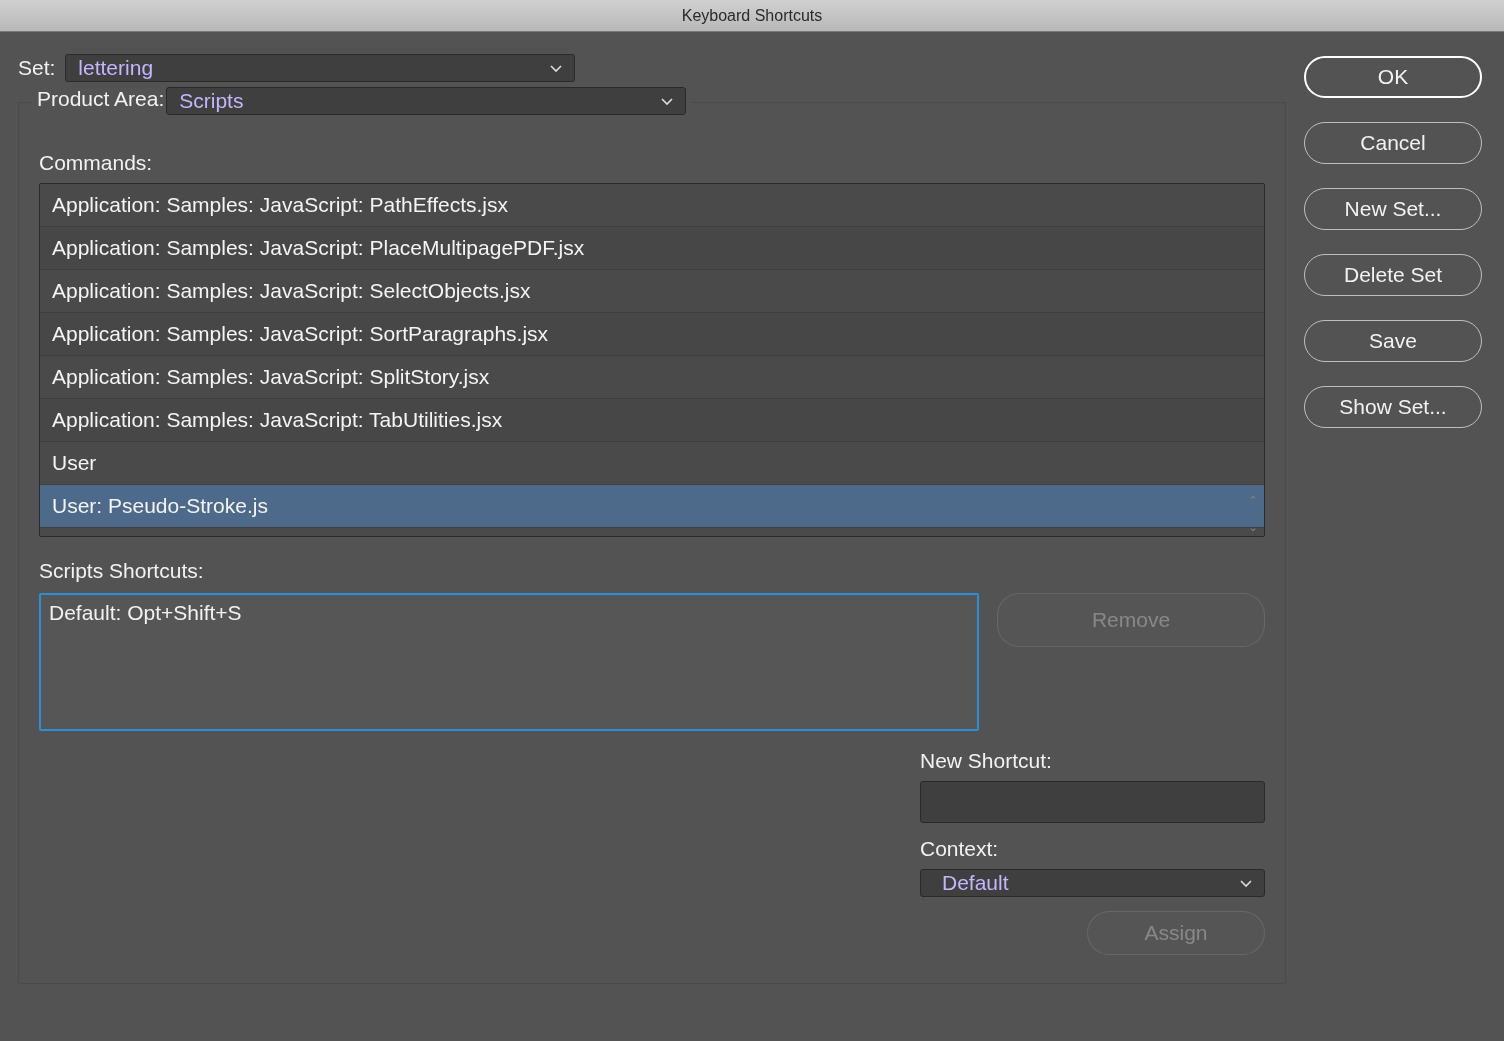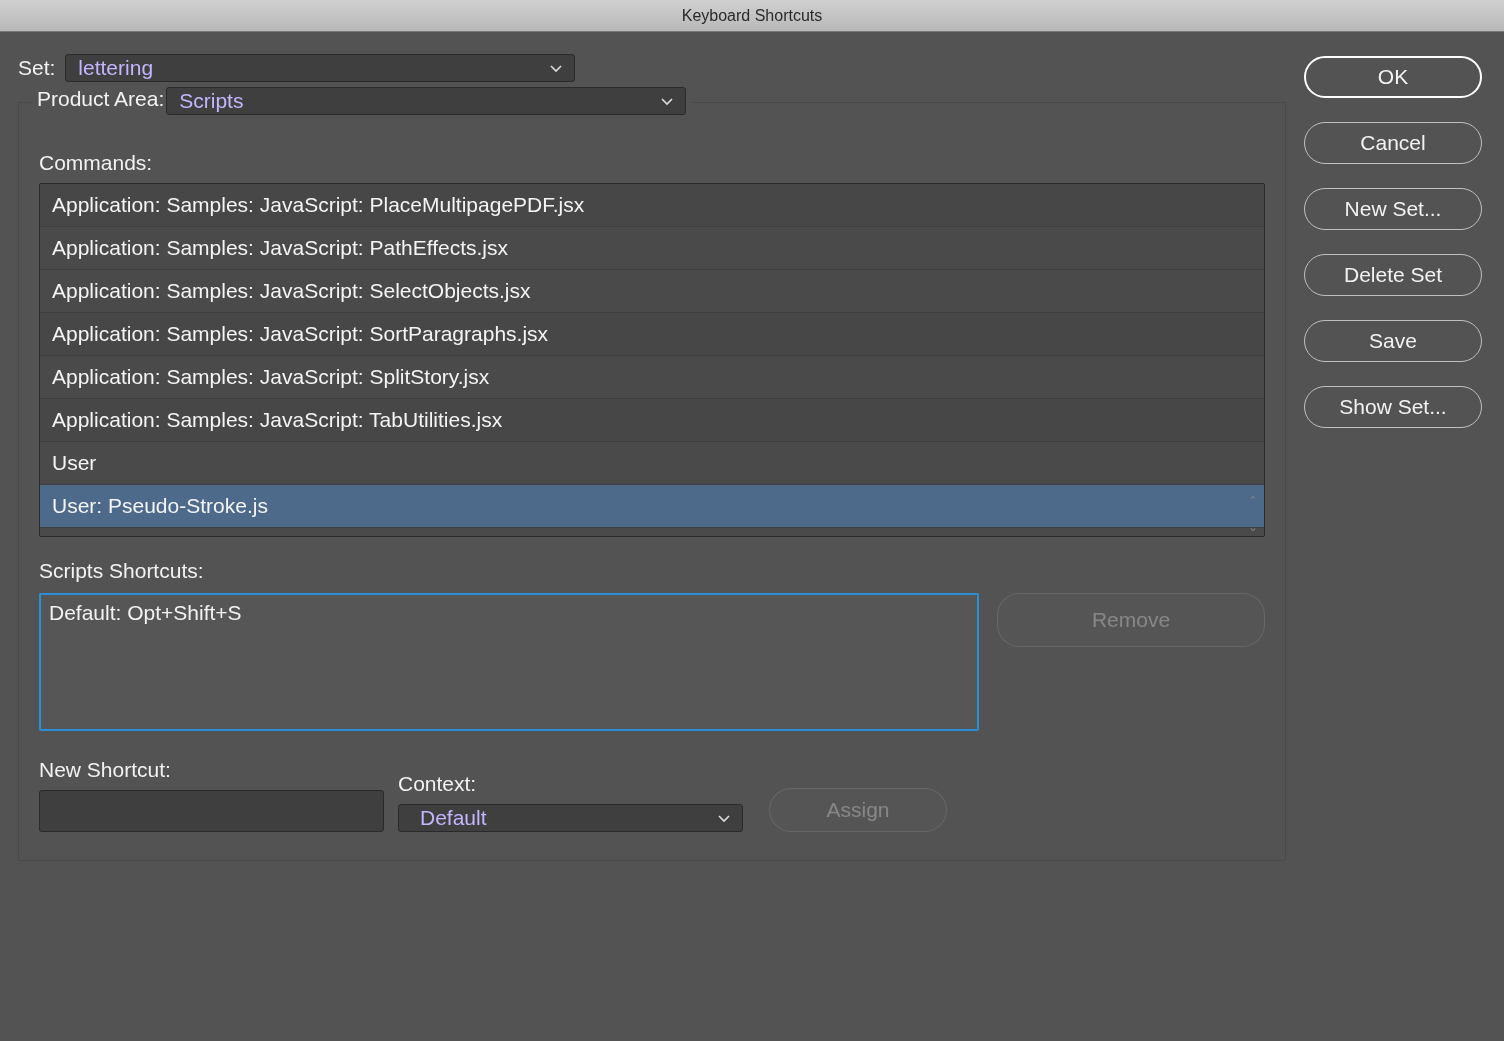--- a/index.html
+++ b/index.html
@@ -169,22 +169,23 @@
   .pill-btn.disabled {
     border-color: rgba(190,190,190,0.18);
     color: rgba(230,230,230,0.35);
     background: rgba(90,90,90,0.35);
   }
   .right-col .pill-btn { width: 178px; }
 
   .bottom-row {
     display: flex;
     gap: 14px;
-    margin-top: 27px;
+    margin-top: 18px;
     align-items: flex-end;
+    flex-direction: column;
   }
   .bottom-col { display: flex; flex-direction: column; gap: 8px; }
   .text-input {
     height: 42px;
     background: #3f3f3f;
     border: 1px solid #2a2a2a;
     border-radius: 3px;
     width: 345px;
   }
   .assign-wrap { margin-left: 12px; }
@@ -217,25 +218,25 @@
           <span>Scripts</span>
           <span class="chev"><svg width="12" height="8" viewBox="0 0 12 8">
                 <path d="M1 1 L6 6 L11 1" stroke="#ddd" stroke-width="1.6" fill="none"></path>
               </svg></span>
         </div>
       </div>
 
       <div class="fieldset-inner-top">
         <div class="commands-label">Commands:</div>
         <div class="commands-list">
+          <div class="cmd-row">
+              <span>Application: Samples: JavaScript: PathEffects.jsx</span>
+            </div>
           <div class="cmd-row alt">
               <span>Application: Samples: JavaScript: PlaceMultipagePDF.jsx</span>
-            </div>
-          <div class="cmd-row">
-              <span>Application: Samples: JavaScript: PathEffects.jsx</span>
             </div>
           <div class="cmd-row">
               <span>Application: Samples: JavaScript: SelectObjects.jsx</span>
             </div>
           <div class="cmd-row alt">
               <span>Application: Samples: JavaScript: SortParagraphs.jsx</span>
             </div>
           <div class="cmd-row">
               <span>Application: Samples: JavaScript: SplitStory.jsx</span>
             </div>

